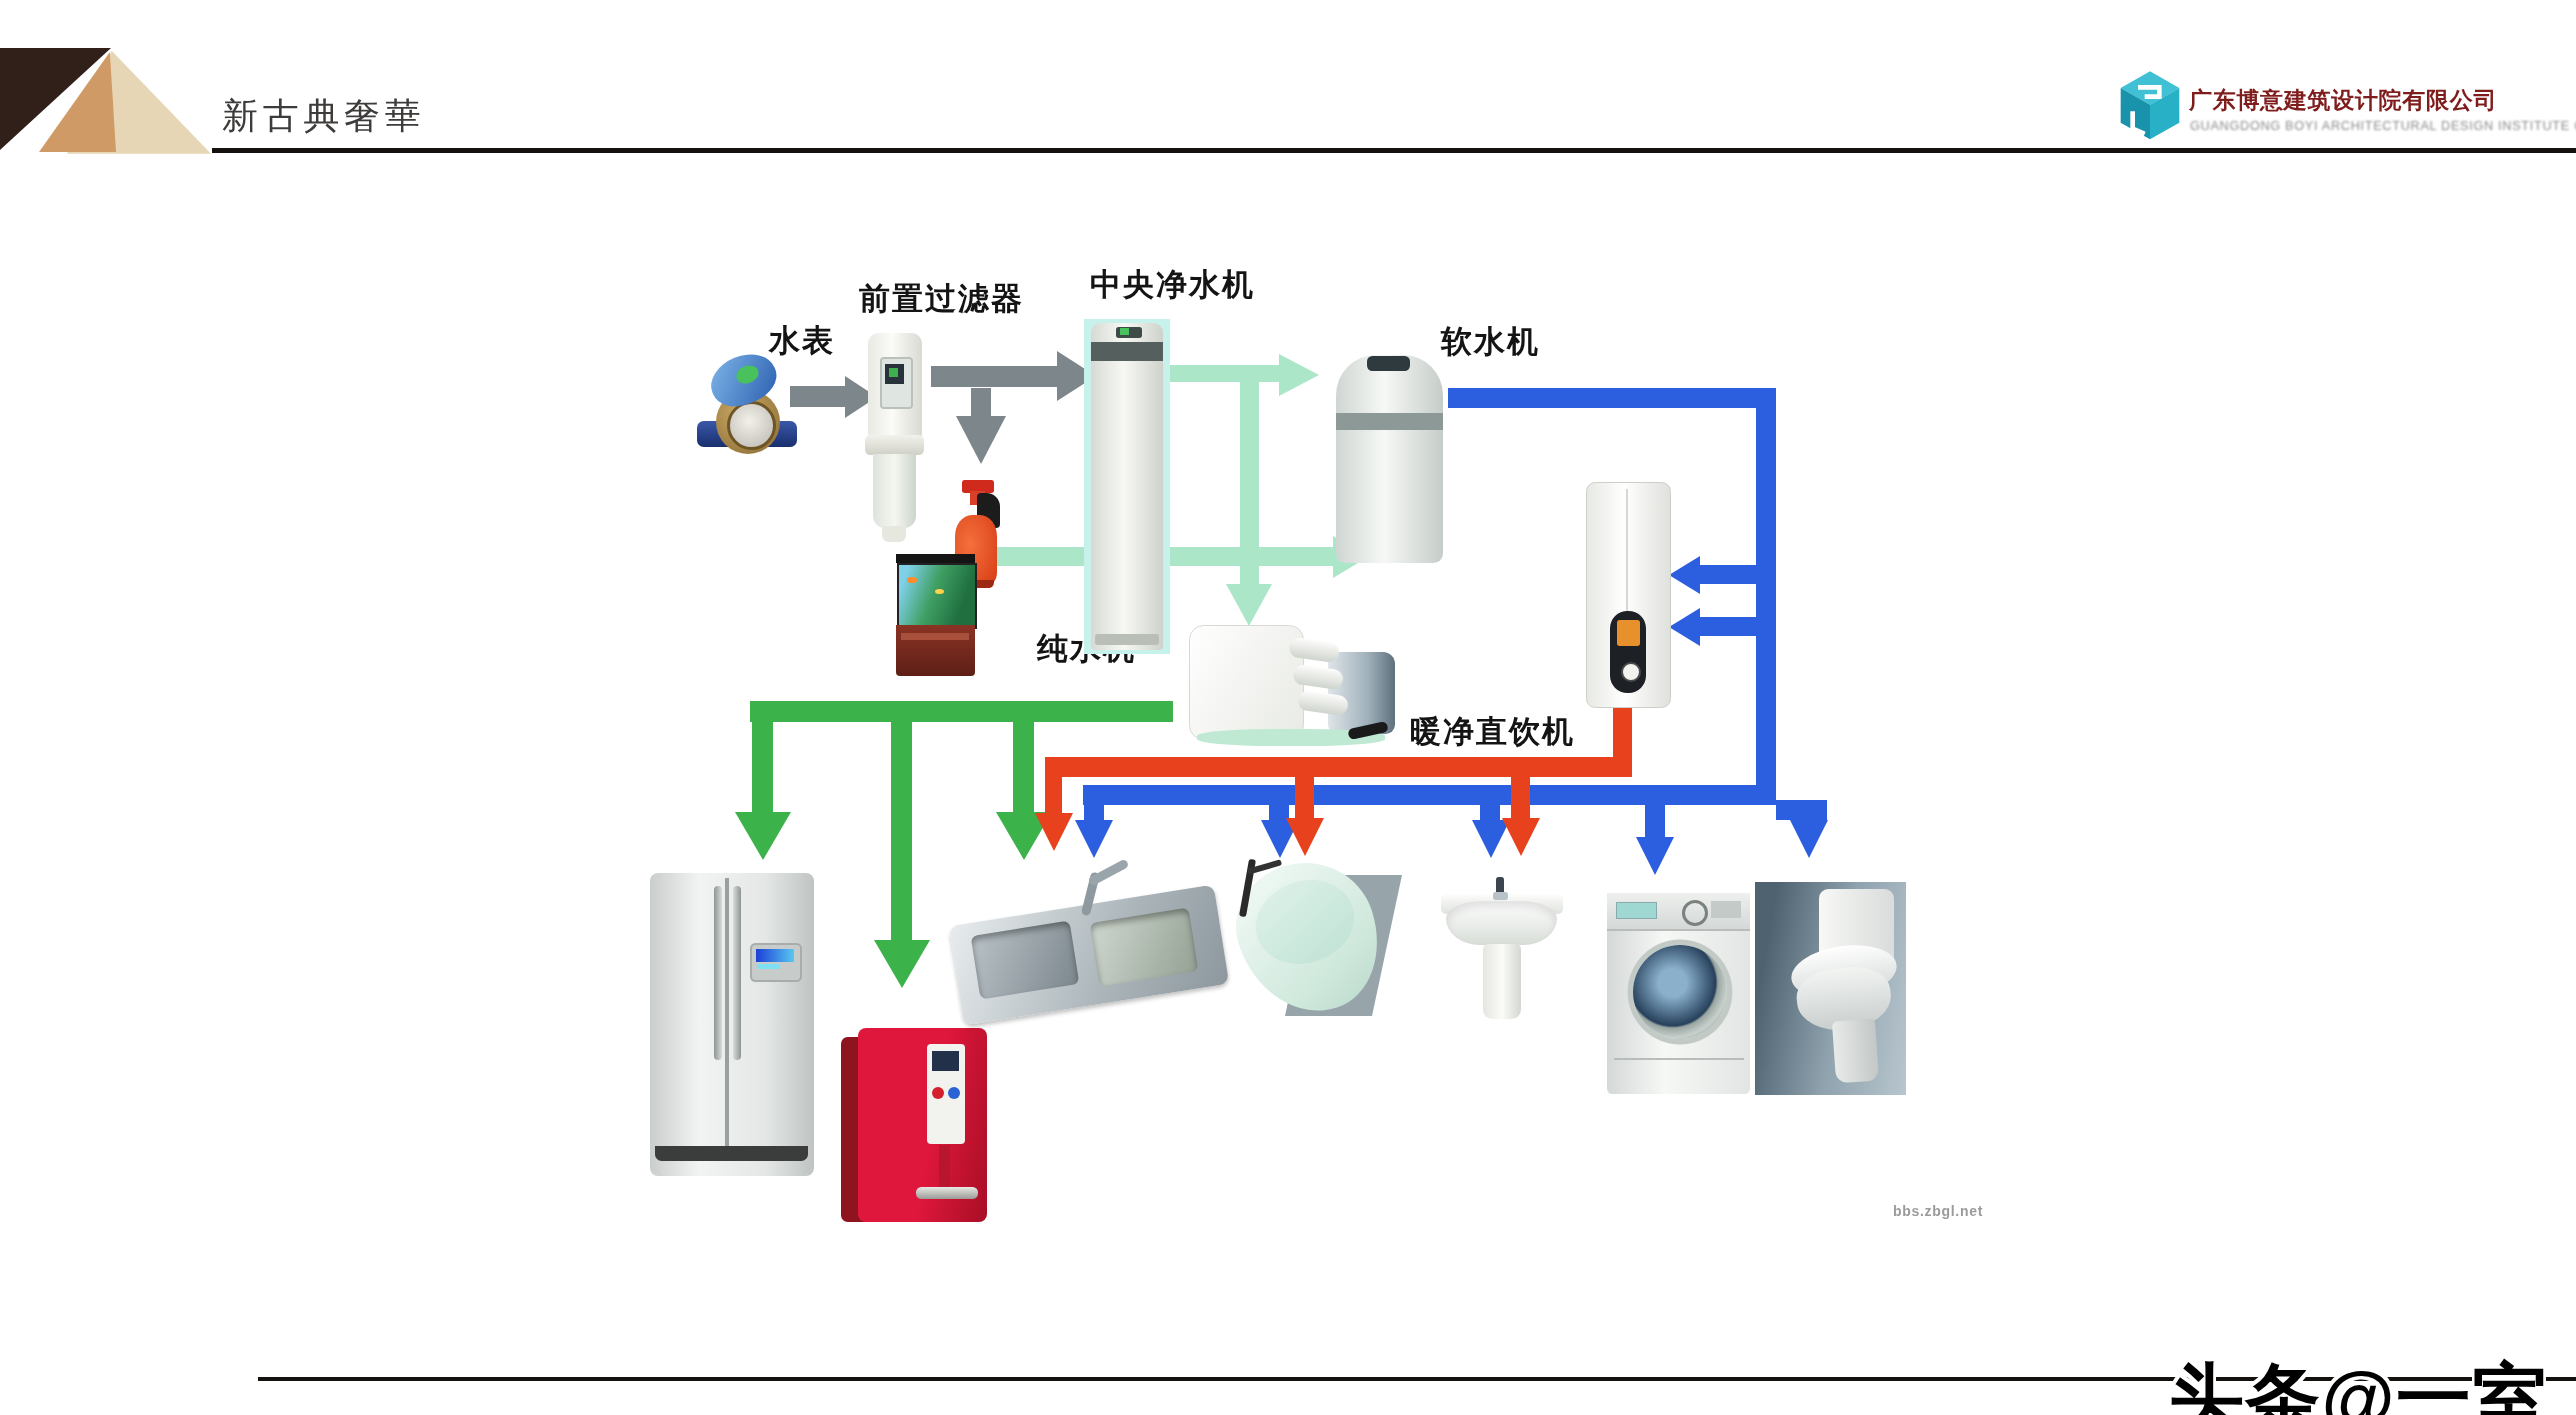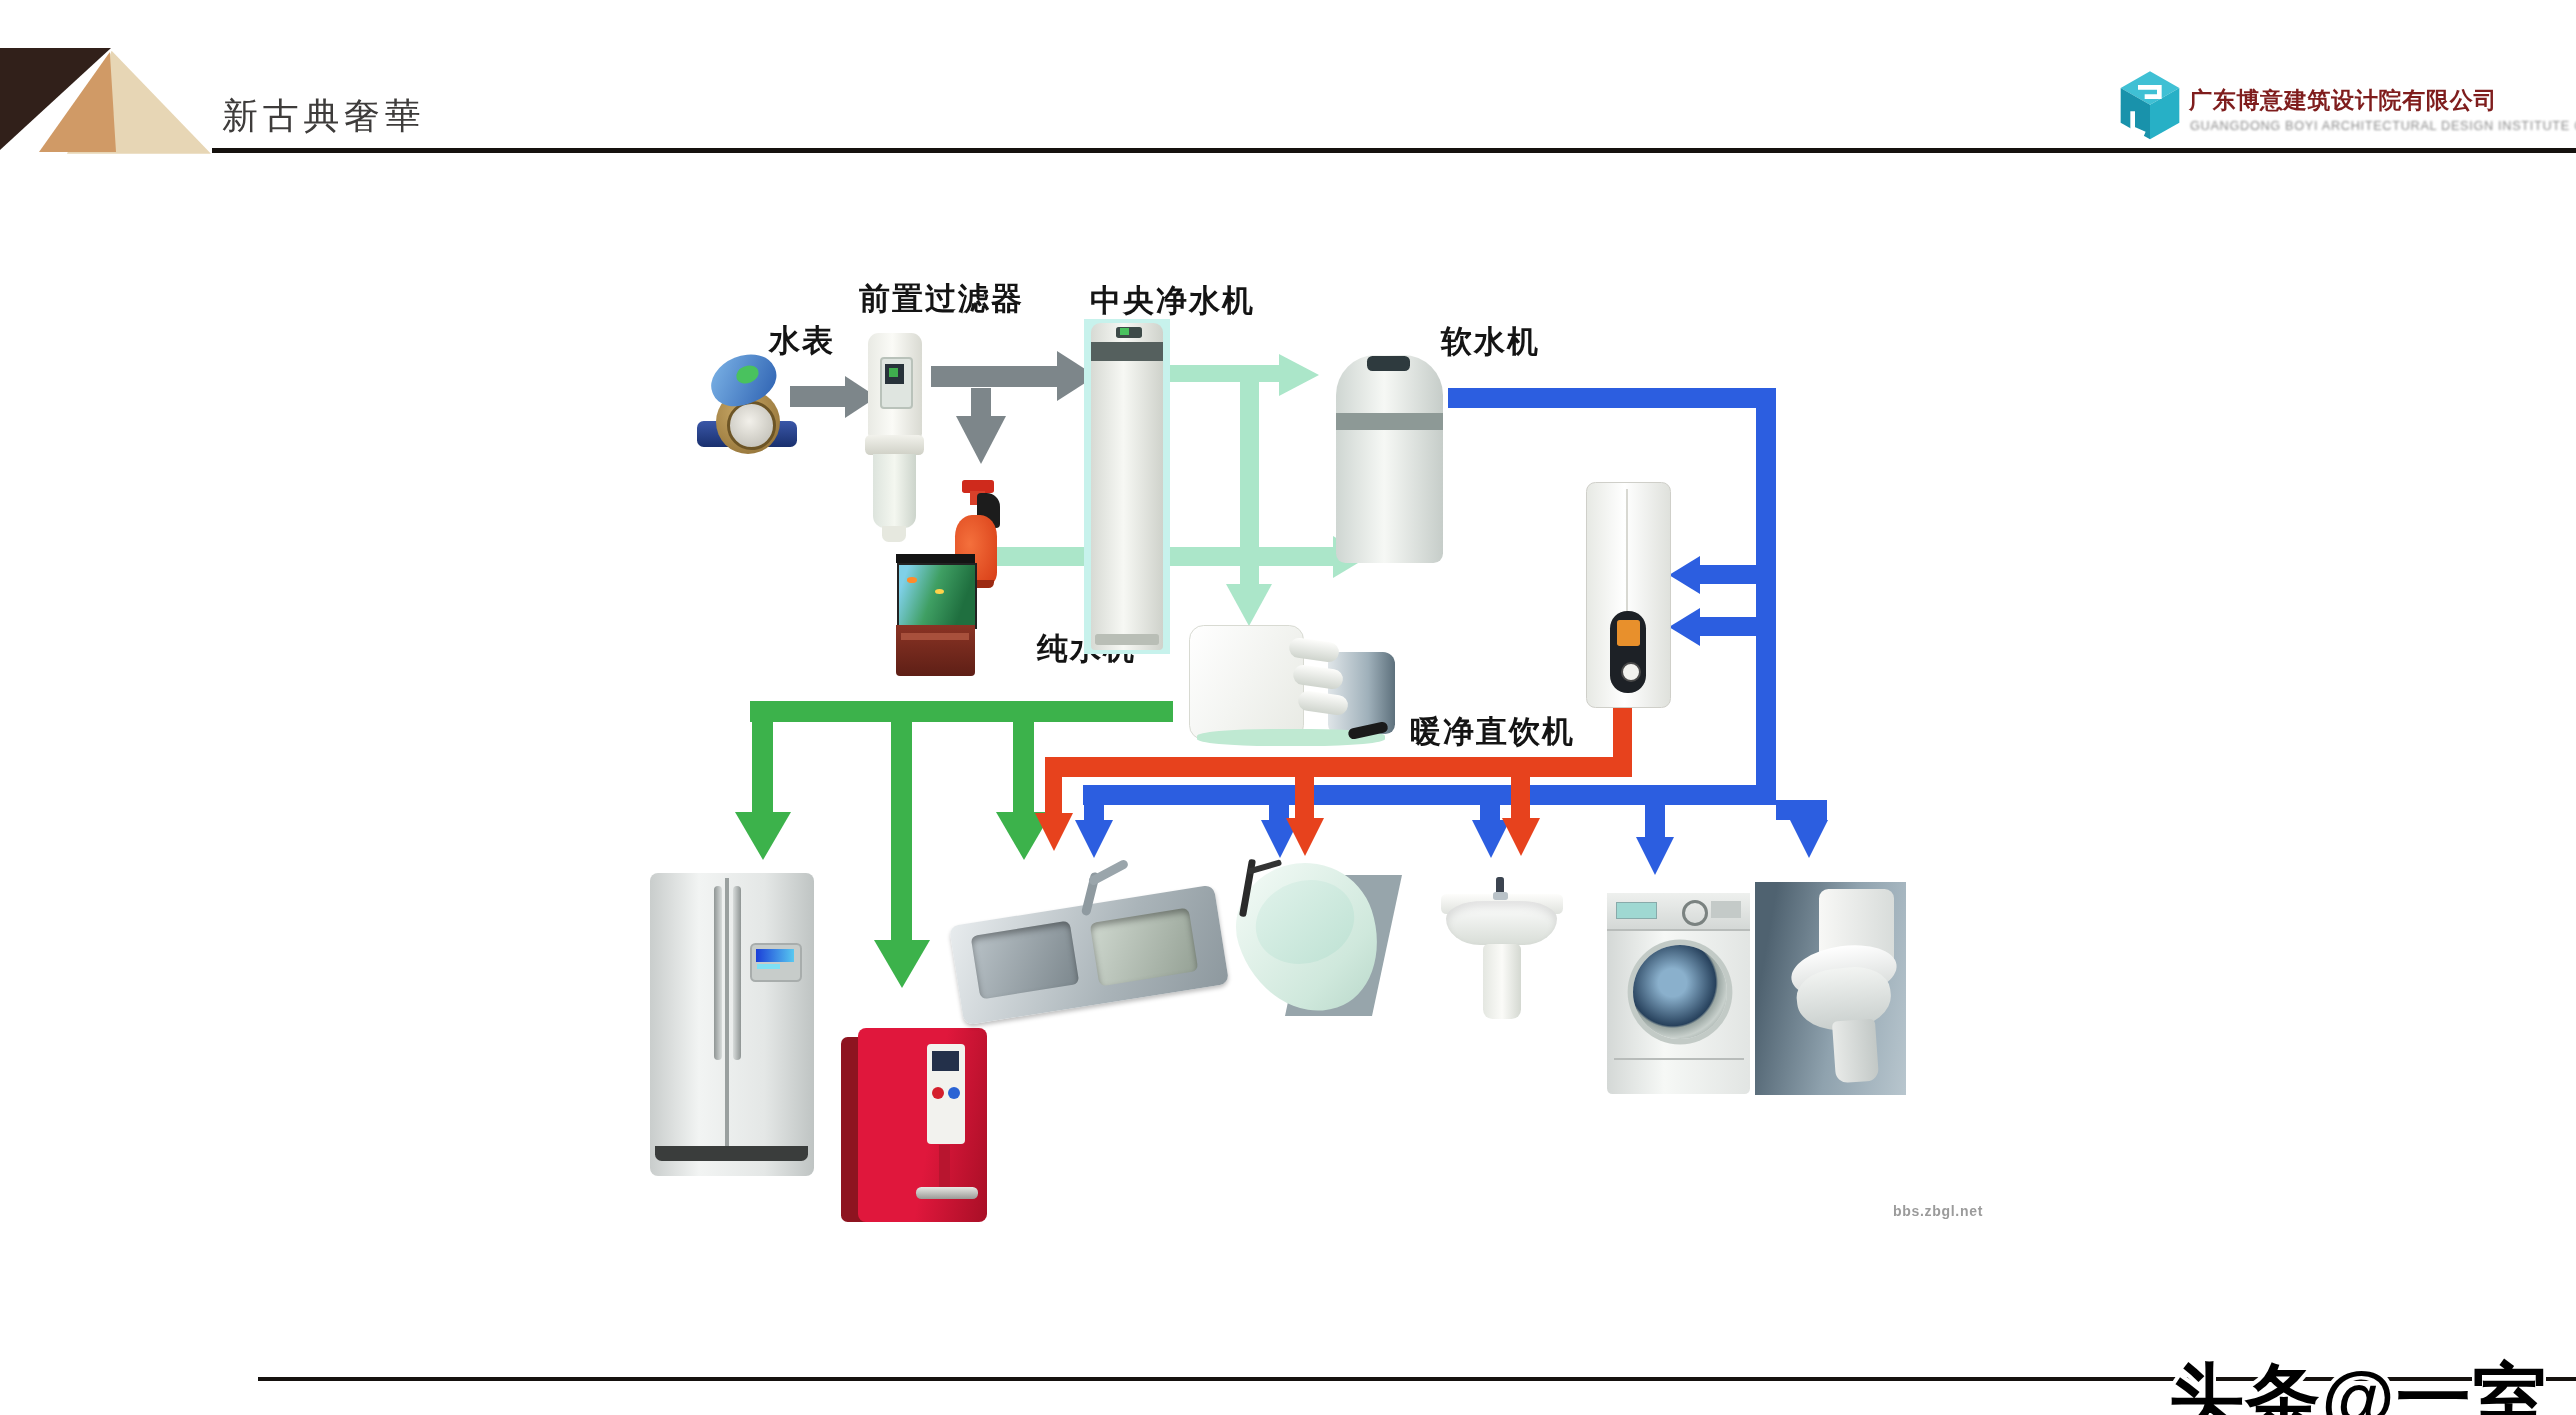--- a/index.html
+++ b/index.html
@@ -47,21 +47,21 @@
     <polygon points="4,27 48,52 48,104 4,79" fill="#1992ab"></polygon>
     <polygon points="92,27 48,52 48,104 92,79" fill="#27b0c6"></polygon>
     <path d="M30 26 L62 26 L62 40 L40 40" fill="none" stroke="#ffffff" stroke-width="7"></path>
     <path d="M22 62 L22 88 L40 96" fill="none" stroke="#ffffff" stroke-width="7"></path>
   </svg>
   <div id="company-cn">广东博意建筑设计院有限公司</div>
   <div id="company-en">GUANGDONG BOYI ARCHITECTURAL DESIGN INSTITUTE CO.,LTD</div>
 
   <div class="lbl" style="left:769px;top:276px;">水表</div>
   <div class="lbl" style="left:859px;top:234px;">前置过滤器</div>
-  <div class="lbl" style="left:1090px;top:236px;text-align:right;">中央净水机</div>
+  <div class="lbl" style="left:1090px;top:220px;text-align:right;">中央净水机</div>
   <div class="lbl" style="left:1441px;top:277px;">软水机</div>
   <div class="lbl" style="left:1037px;top:584px;">纯水机</div>
   <div class="lbl" style="left:1410px;top:667px;">暖净直饮机</div>
 
   <div>
     <div class="sh" style="--c:#abe6c9;left:1169px;top:317px;width:113px;height:17.4px;"></div>
     <div class="hd hd-right" style="--c:#abe6c9;left:1279px;top:306px;border-top-width:21px;border-bottom-width:21px;border-left-width:40px;"></div>
   </div>
   <div>
     <div class="sh" style="--c:#abe6c9;left:1240px;top:317px;width:19px;height:221px;"></div>

